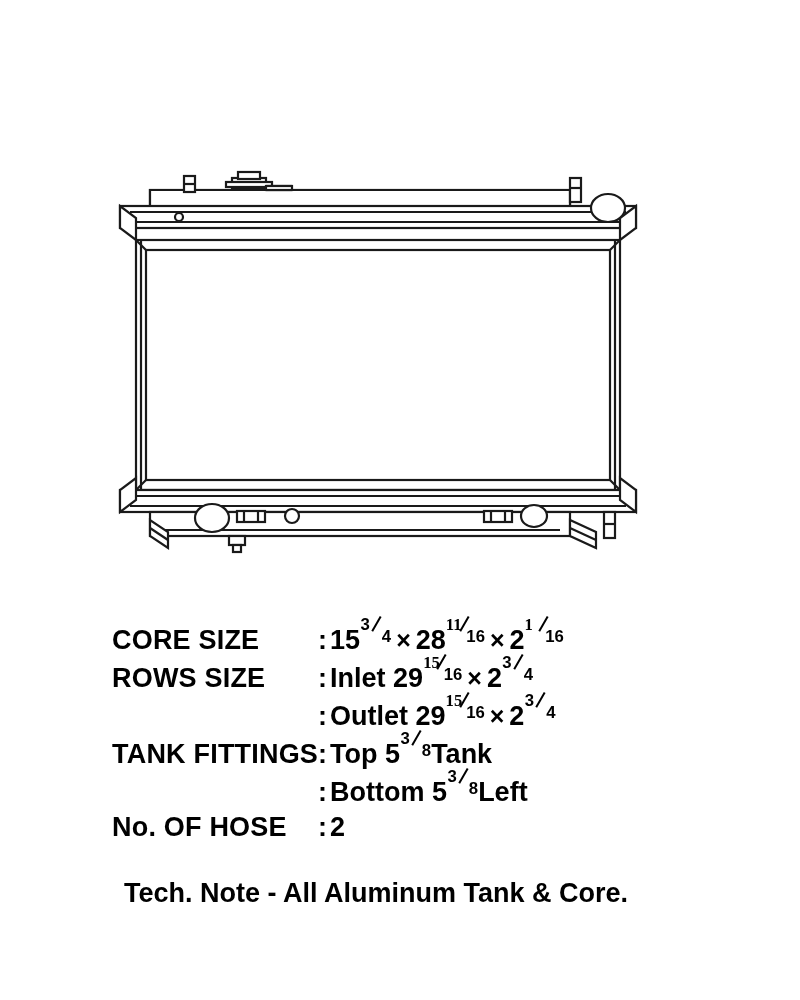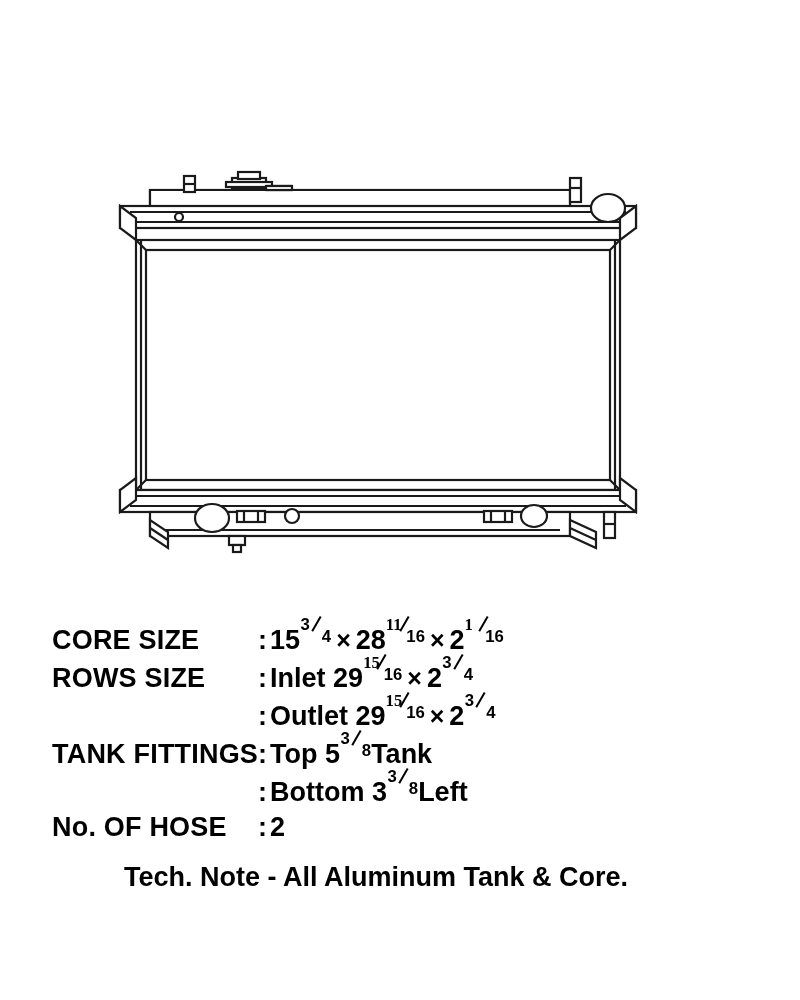--- a/index.html
+++ b/index.html
@@ -28,21 +28,21 @@
     height: 620px;
   }
   #spec-table {
     position: absolute;
     left: 0;
     top: 622px;
     width: 800px;
   }
   table.specs {
     border-collapse: collapse;
-    margin-left: 52px;
+    margin-left: 112px;
   }
   table.specs td {
     padding: 0;
     vertical-align: baseline;
     white-space: nowrap;
   }
   td.label {
     font-size: 27px;
     font-weight: bold;
     letter-spacing: 0.2px;
@@ -102,21 +102,21 @@
     width: 0.62em;
   }
   .times {
     padding: 0 5px;
     font-size: 25px;
   }
   .note {
     font-size: 27px;
     font-weight: bold;
     margin-left: 124px;
-    margin-top: 12px;
+    margin-top: 28px;
     white-space: nowrap;
   }
 </style>
 </head>
 <body>
 
 <div id="page">
 
   <div id="diagram">
     <svg viewBox="0 0 800 620" width="800" height="620" xmlns="http://www.w3.org/2000/svg">
@@ -252,21 +252,21 @@
         </tr>
         <tr>
           <td class="label">TANK FITTINGS</td>
           <td class="value">
             <span class="colon">:</span><span>Top 5</span><span class="frac"><span class="num">3</span><span class="bar"></span><span class="den">8</span></span><span>Tank</span>
           </td>
         </tr>
         <tr>
           <td class="label"></td>
           <td class="value">
-            <span class="colon">:</span><span>Bottom 3</span><span class="frac"><span class="num">3</span><span class="bar"></span><span class="den">8</span></span><span>Left</span>
+            <span class="colon">:</span><span>Bottom 5</span><span class="frac"><span class="num">3</span><span class="bar"></span><span class="den">8</span></span><span>Left</span>
           </td>
         </tr>
         <tr>
           <td class="label">No. OF HOSE</td>
           <td class="value">
             <span class="colon">:</span><span>2</span>
           </td>
         </tr>
       </tbody>
     </table>

